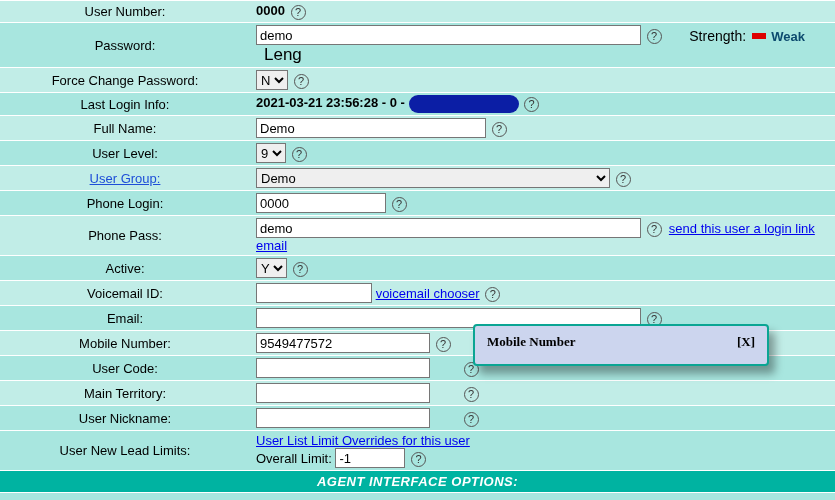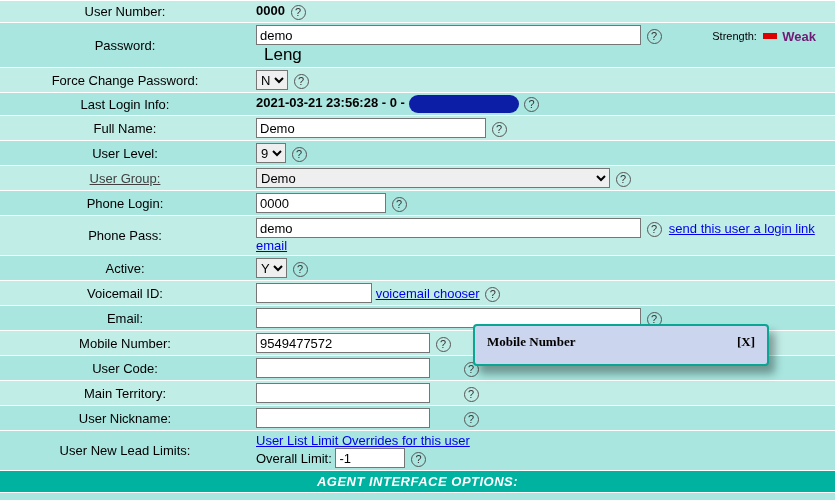--- a/index.html
+++ b/index.html
@@ -60,32 +60,32 @@
     background: transparent;
     vertical-align: middle;
     margin-left: 2px;
     cursor: pointer;
   }
   a.blue-link {
     color: #0000ee;
     text-decoration: underline;
   }
   .label-link {
-    color: #404040;
+    color: #1d4ed8;
     text-decoration: underline;
   }
-  .strength-label { font-size: 11px; margin-left: 47px; vertical-align: middle; }
+  .strength-label { font-size: 14px; margin-left: 24px; vertical-align: middle; }
   .strength-bar {
     display: inline-block;
     width: 14px; height: 6px;
     background: #d00;
     vertical-align: middle;
     margin: 0 2px;
   }
-  .strength-value { color: #701a75; font-weight: bold; vertical-align: middle; }
+  .strength-value { color: #0c4a6e; font-weight: bold; vertical-align: middle; }
   .length-label { font-size: 17px; margin-left: 8px; vertical-align: middle; }
   .bold { font-weight: bold; }
   .redacted {
     display: inline-block;
     width: 110px; height: 18px;
     background: #0b1ea5;
     border-radius: 9px;
     vertical-align: middle;
   }
   .section-header {

